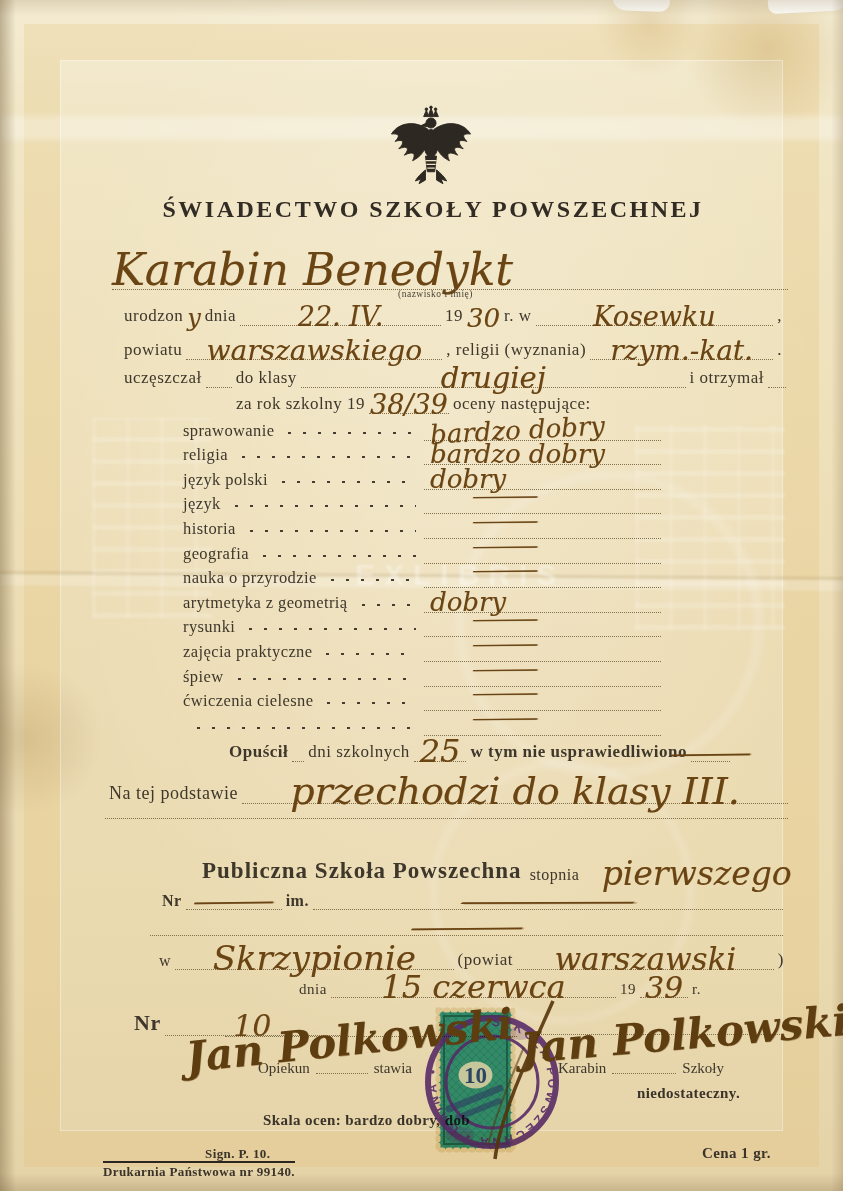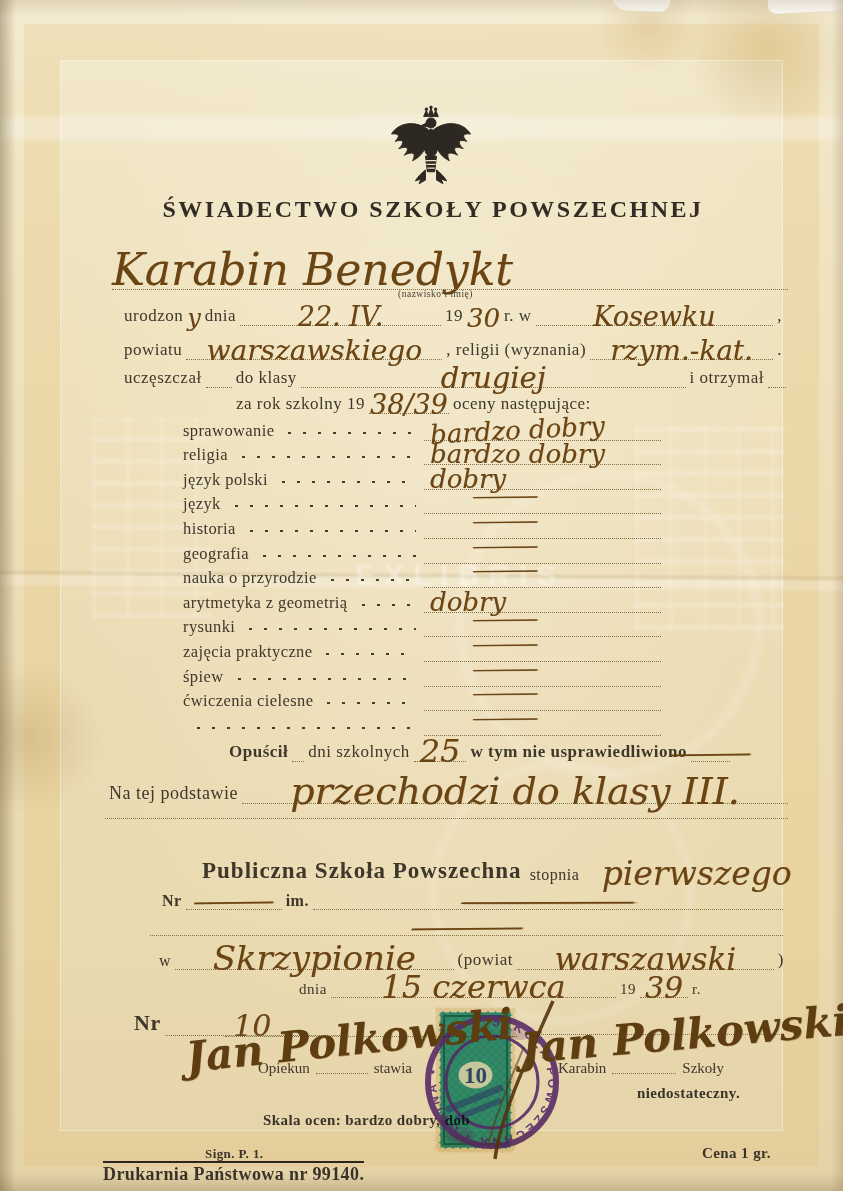--- a/index.html
+++ b/index.html
@@ -351,19 +351,19 @@
         <textPath href="#ring">SZKOŁA POWSZECHNA • GMINA •</textPath>
       </text>
     </g>
 
     <path d="M95 164 C100 120 130 58 153 6" fill="none" stroke="#5e3d10" stroke-width="3.5" opacity="0.9"></path>
     <path d="M88 150 C96 118 112 80 124 52" fill="none" stroke="#5e3d10" stroke-width="2" opacity="0.55"></path>
   </svg>
 
   <span class="footer-frag" style="left:263px;top:1112px;">Skala ocen: bardzo dobry, dob</span>
   <span class="footer-frag" style="left:597px;top:1085px;margin-left:40px;">niedostateczny.</span>
-  <span class="footer-frag" style="left:205px;top:1146px;font-size:13px;">Sign. P. 1.</span>
+  <span class="footer-frag" style="left:205px;top:1146px;font-size:13px;">Sign. P. 10.</span>
   <span class="footer-frag" style="left:702px;top:1145px;">Cena 1 gr.</span>
-  <span class="footer-frag printer" style="left:103px;top:1161px;font-size:18px;">Drukarnia Państwowa nr 99140.</span>
+  <span class="footer-frag printer" style="left:103px;top:1161px;font-size:13px;">Drukarnia Państwowa nr 99140.</span>
 
 
   <div class="edge-shade"></div>
 </div>
 
 </body></html>

